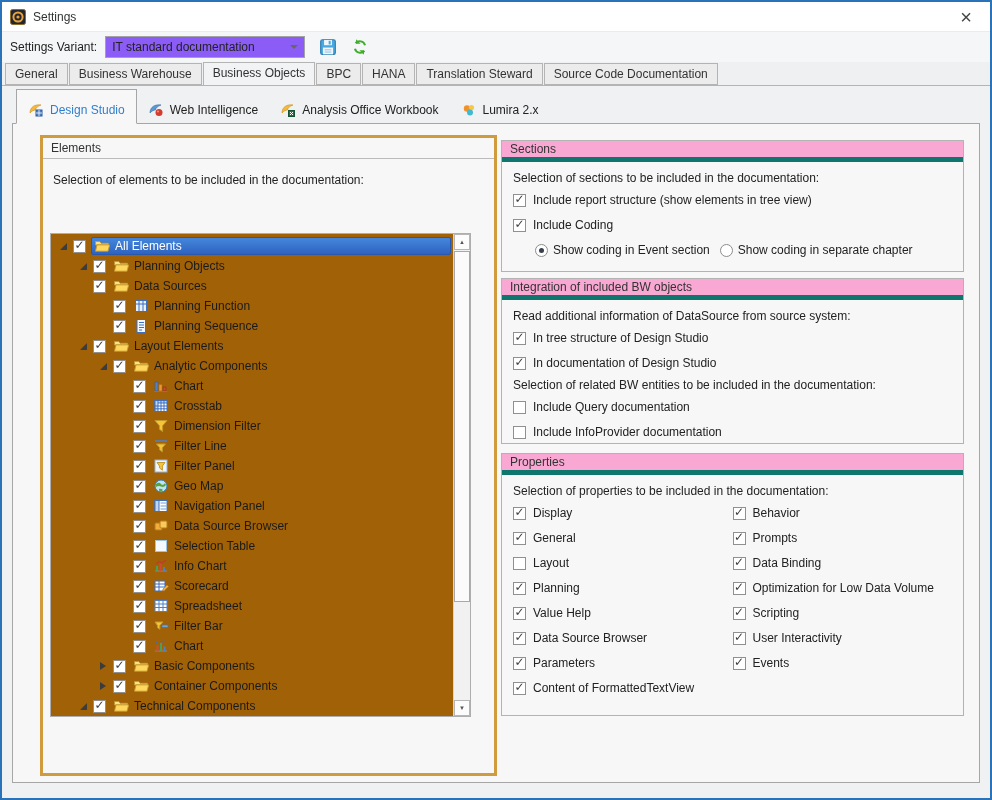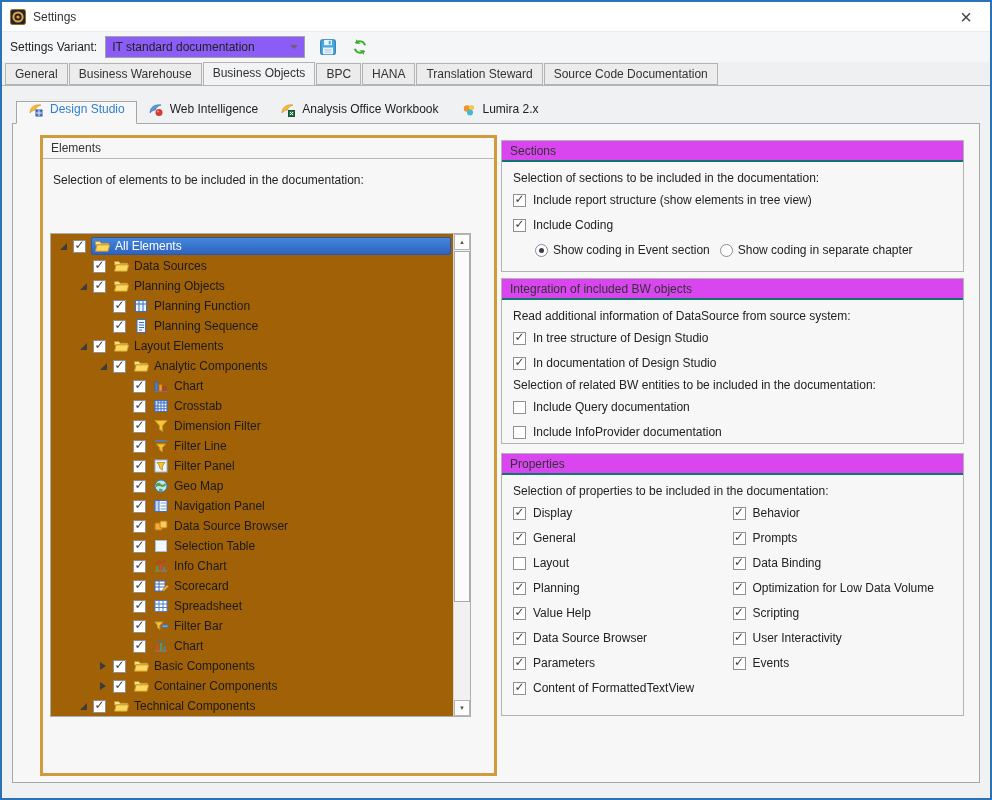--- a/index.html
+++ b/index.html
@@ -17,21 +17,21 @@
   .combo{width:200px;height:22px;background:#8b5cf6;border:1px solid #a3a3a3;display:flex;align-items:center;justify-content:space-between;padding:0 6px;}
   .combo-arrow{width:0;height:0;border-left:4px solid transparent;border-right:4px solid transparent;border-top:4px solid #666;}
   .tbtn{display:inline-flex;margin-left:14px;align-items:center;}
   
   .main-tabs{background:#eef0f2;border-bottom:1px solid #b4b4b4;display:flex;align-items:flex-end;padding:0 0 0 3px;height:24px;}
   .mtab{border:1px solid #b4b4b4;background:#ececec;padding:3px 9px 3px;margin-right:1px;color:#333;white-space:nowrap;}
   .mtab.active{background:#f1f3f5;padding-bottom:5px;margin-bottom:-1px;z-index:2;position:relative;}
   
   .content{height:712px;background:#f0f1f3;padding:11px 10px 0;}
   .subtabs{display:flex;height:26px;align-items:flex-end;padding-left:4px;position:relative;z-index:2;}
-  .stab{display:flex;align-items:flex-start;gap:6px;padding:0 11px 5px;color:#222;white-space:nowrap;}
+  .stab{display:flex;align-items:center;gap:6px;padding:12px 11px 5px;color:#222;white-space:nowrap;}
   .stab.active{background:#f7f7f7;border:1px solid #a6a6a6;border-bottom:1px solid #f7f7f7;color:#2f7fd0;margin-bottom:-1px;}
   .page{border:1px solid #a6a6a6;background:#f7f7f7;height:660px;position:relative;}
   
   .elements-panel{position:absolute;left:27px;top:11px;width:457px;height:641px;border:3px solid #d09b3c;background:#f7f7f7;}
   .ep-header{height:21px;display:flex;align-items:center;padding:0 8px;border-bottom:1px solid #bbbbbb;color:#333;}
   .ep-desc{margin:14px 10px 0;}
   .tree-box{position:absolute;left:7px;top:95px;width:421px;height:484px;border:1px solid #aeaeae;background:#a16207;display:flex;}
   .tree{flex:1;overflow:hidden;padding-top:2px;}
   .trow{height:20px;display:flex;align-items:center;}
   .texp{width:16px;display:flex;align-items:center;justify-content:center;flex:none;}
@@ -46,21 +46,21 @@
   .icon{width:16px;height:16px;flex:none;display:inline-flex;}
   .icon svg{display:block;}
   
   .vscroll{width:17px;border-left:1px solid #d5d5d5;background:#f1f1f1;display:flex;flex-direction:column;flex:none;}
   .sbtn{height:16px;border:1px solid #b6b6b6;background:#fcfcfc;display:flex;align-items:center;justify-content:center;font-size:6px;color:#555;}
   .strack{flex:1;position:relative;}
   .sthumb{position:absolute;left:0;right:0;top:1px;height:78%;background:#fbfbfb;border:1px solid #a8a8a8;}
   
   .right-col{position:absolute;left:488px;top:16px;width:463px;}
   .gbox{border:1px solid #b3b3b3;background:#f7f7f7;}
-  .gbox-h{height:21px;background:#d946ef;border-bottom:2px solid #0f766e;display:flex;align-items:center;padding:0 8px;color:#333;}
+  .gbox-h{height:21px;background:#f9a8d4;border-bottom:5px solid #0f766e;display:flex;align-items:center;padding:0 8px;color:#333;}
   .gbox-b{padding:9px 11px;}
   .gbox.sections{height:132px;margin-bottom:6px;}
   .gbox.integration{height:166px;margin-bottom:9px;}
   .gbox.properties{height:263px;}
   .gdesc{margin-bottom:8px;}
   .gdesc.mid{margin-top:-3px;}
   .cb-row{display:flex;align-items:center;gap:7px;margin-bottom:11px;}
   .cb-lbl{white-space:nowrap;}
   .radio-row{display:flex;gap:10px;margin-left:22px;margin-top:3px;}
   .radio-item{display:flex;align-items:center;gap:5px;}
@@ -183,46 +183,46 @@
                     <svg viewBox="0 0 16 16" width="16" height="16">
                       <path d="M1.5 3.5h4.2l1.4 1.8h7.4v1.6H1.5z" fill="#fbe28a" stroke="#c2992e" stroke-width="0.9"></path>
                       <path d="M1.5 13.2 3 6.9h12.7l-1.7 6.3z" fill="#ffd75e" stroke="#c2992e" stroke-width="0.9"></path>
                     </svg>
                   </span>
                   <span class="tlbl">All Elements</span>
                 </span>
               </div>
               <div class="trow">
                 <span class="tind" style="width: 24px;"></span>
-                <span class="texp"></span>
-                <span class="cb checked"></span>
-                <span class="trow-body">
-                  <span class="icon">
-                    <svg viewBox="0 0 16 16" width="16" height="16">
-                      <path d="M1.5 3.5h4.2l1.4 1.8h7.4v1.6H1.5z" fill="#fbe28a" stroke="#c2992e" stroke-width="0.9"></path>
-                      <path d="M1.5 13.2 3 6.9h12.7l-1.7 6.3z" fill="#ffd75e" stroke="#c2992e" stroke-width="0.9"></path>
-                    </svg>
-                  </span>
-                  <span class="tlbl">Data Sources</span>
-                </span>
-              </div>
-              <div class="trow">
-                <span class="tind" style="width: 24px;"></span>
                 <span class="texp">
                   <span class="tri expanded"></span>
                 </span>
                 <span class="cb checked"></span>
                 <span class="trow-body">
                   <span class="icon">
                     <svg viewBox="0 0 16 16" width="16" height="16">
                       <path d="M1.5 3.5h4.2l1.4 1.8h7.4v1.6H1.5z" fill="#fbe28a" stroke="#c2992e" stroke-width="0.9"></path>
                       <path d="M1.5 13.2 3 6.9h12.7l-1.7 6.3z" fill="#ffd75e" stroke="#c2992e" stroke-width="0.9"></path>
                     </svg>
                   </span>
                   <span class="tlbl">Planning Objects</span>
+                </span>
+              </div>
+              <div class="trow">
+                <span class="tind" style="width: 24px;"></span>
+                <span class="texp"></span>
+                <span class="cb checked"></span>
+                <span class="trow-body">
+                  <span class="icon">
+                    <svg viewBox="0 0 16 16" width="16" height="16">
+                      <path d="M1.5 3.5h4.2l1.4 1.8h7.4v1.6H1.5z" fill="#fbe28a" stroke="#c2992e" stroke-width="0.9"></path>
+                      <path d="M1.5 13.2 3 6.9h12.7l-1.7 6.3z" fill="#ffd75e" stroke="#c2992e" stroke-width="0.9"></path>
+                    </svg>
+                  </span>
+                  <span class="tlbl">Data Sources</span>
                 </span>
               </div>
               <div class="trow">
                 <span class="tind" style="width: 44px;"></span>
                 <span class="texp"></span>
                 <span class="cb checked"></span>
                 <span class="trow-body">
                   <span class="icon">
                     <svg viewBox="0 0 16 16" width="16" height="16">
                       <rect x="2.5" y="2.5" width="11" height="11" fill="#eaf1fb" stroke="#3f6fbf"></rect>

